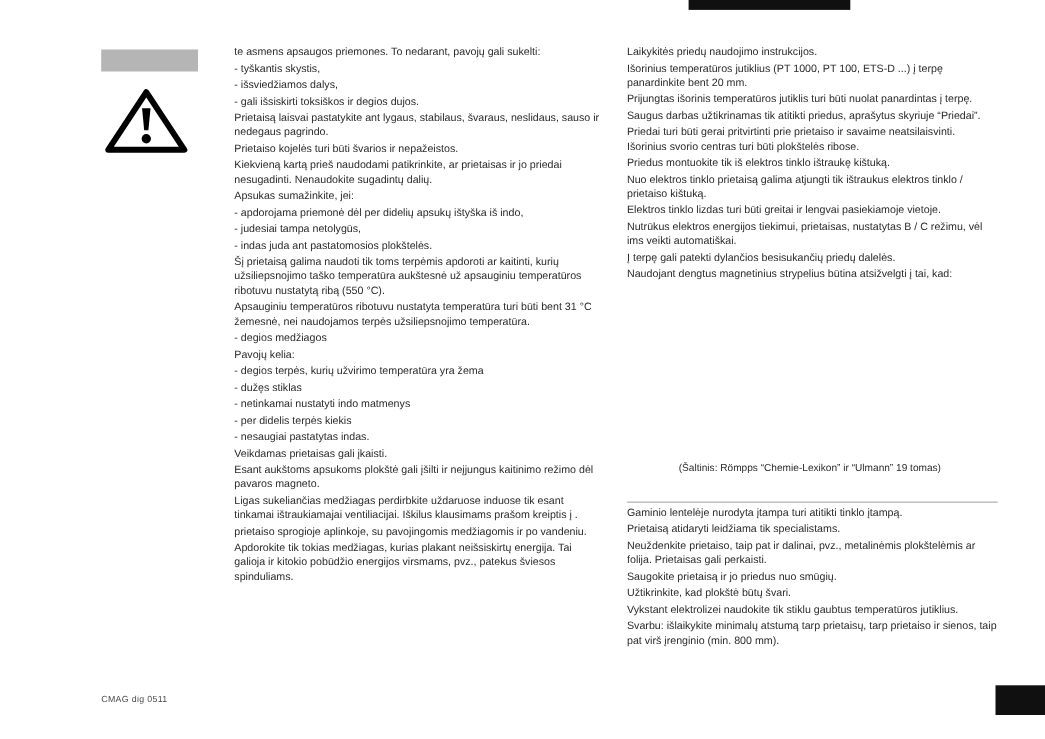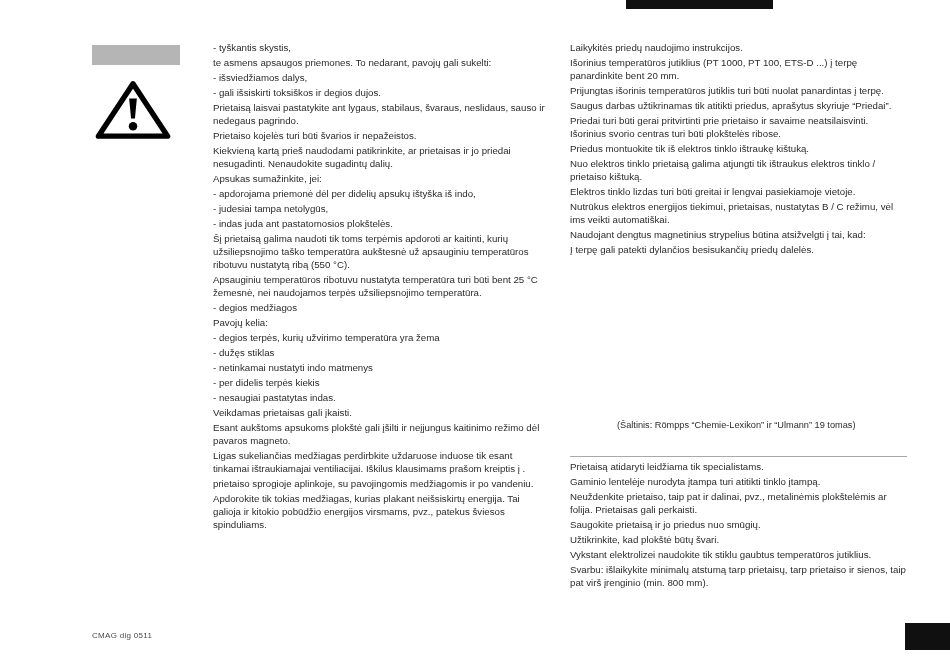--- a/index.html
+++ b/index.html
@@ -90,33 +90,33 @@
 
   <div class="warning-wrap">
     <svg width="78" height="60" viewBox="0 0 100 78" aria-hidden="true">
       <polygon points="50,5 95,73 5,73" fill="none" stroke="#000000" stroke-width="7" stroke-linejoin="round"></polygon>
       <path d="M45 24 L55 24 L52.5 50 L47.5 50 Z" fill="#000000"></path>
       <circle cx="50" cy="60" r="5.5" fill="#000000"></circle>
     </svg>
   </div>
 
   <div class="col col-left">
+      <p class="para">te asmens apsaugos priemones. To nedarant, pavojų gali sukelti:</p>
       <p class="para">- tyškantis skystis,</p>
-      <p class="para">te asmens apsaugos priemones. To nedarant, pavojų gali sukelti:</p>
       <p class="para">- išsviedžiamos dalys,</p>
       <p class="para">- gali išsiskirti toksiškos ir degios dujos.</p>
       <p class="para">Prietaisą laisvai pastatykite ant lygaus, stabilaus, švaraus, neslidaus, sauso ir nedegaus pagrindo.</p>
       <p class="para">Prietaiso kojelės turi būti švarios ir nepažeistos.</p>
       <p class="para">Kiekvieną kartą prieš naudodami patikrinkite, ar prietaisas ir jo priedai nesugadinti. Nenaudokite sugadintų dalių.</p>
       <p class="para">Apsukas sumažinkite, jei:</p>
       <p class="para">- apdorojama priemonė dėl per didelių apsukų ištyška iš indo,</p>
       <p class="para">- judesiai tampa netolygūs,</p>
       <p class="para">- indas juda ant pastatomosios plokštelės.</p>
       <p class="para">Šį prietaisą galima naudoti tik toms terpėmis apdoroti ar kaitinti, kurių užsiliepsnojimo taško temperatūra aukštesnė už apsauginiu temperatūros ribotuvu nustatytą ribą (550 °C).</p>
-      <p class="para">Apsauginiu temperatūros ribotuvu nustatyta temperatūra turi būti bent 25 °C žemesnė, nei naudojamos terpės užsiliepsnojimo temperatūra.</p>
+      <p class="para">Apsauginiu temperatūros ribotuvu nustatyta temperatūra turi būti bent 31 °C žemesnė, nei naudojamos terpės užsiliepsnojimo temperatūra.</p>
       <p class="para">- degios medžiagos</p>
       <p class="para">Pavojų kelia:</p>
       <p class="para">- degios terpės, kurių užvirimo temperatūra yra žema</p>
       <p class="para">- dužęs stiklas</p>
       <p class="para">- netinkamai nustatyti indo matmenys</p>
       <p class="para">- per didelis terpės kiekis</p>
       <p class="para">- nesaugiai pastatytas indas.</p>
       <p class="para">Veikdamas prietaisas gali įkaisti.</p>
       <p class="para">Esant aukštoms apsukoms plokštė gali įšilti ir neįjungus kaitinimo režimo dėl pavaros magneto.</p>
       <p class="para">Ligas sukeliančias medžiagas perdirbkite uždaruose induose tik esant tinkamai ištraukiamajai ventiliacijai. Iškilus klausimams prašom kreiptis į .</p>
@@ -127,31 +127,31 @@
   <div class="col col-right">
       <p class="para">Laikykitės priedų naudojimo instrukcijos.</p>
       <p class="para">Išorinius temperatūros jutiklius (PT 1000, PT 100, ETS-D ...) į terpę panardinkite bent 20 mm.</p>
       <p class="para">Prijungtas išorinis temperatūros jutiklis turi būti nuolat panardintas į terpę.</p>
       <p class="para">Saugus darbas užtikrinamas tik atitikti priedus, aprašytus skyriuje “Priedai”.</p>
       <p class="para">Priedai turi būti gerai pritvirtinti prie prietaiso ir savaime neatsilaisvinti. Išorinius svorio centras turi būti plokštelės ribose.</p>
       <p class="para">Priedus montuokite tik iš elektros tinklo ištraukę kištuką.</p>
       <p class="para">Nuo elektros tinklo prietaisą galima atjungti tik ištraukus elektros tinklo / prietaiso kištuką.</p>
       <p class="para">Elektros tinklo lizdas turi būti greitai ir lengvai pasiekiamoje vietoje.</p>
       <p class="para">Nutrūkus elektros energijos tiekimui, prietaisas, nustatytas B / C režimu, vėl ims veikti automatiškai.</p>
+      <p class="para">Į terpę gali patekti dylančios besisukančių priedų dalelės.</p>
       <p class="para">Naudojant dengtus magnetinius strypelius būtina atsižvelgti į tai, kad:</p>
-      <p class="para">Į terpę gali patekti dylančios besisukančių priedų dalelės.</p>
     </div>
 
   <div class="source-note">(Šaltinis: Römpps “Chemie-Lexikon” ir “Ulmann” 19 tomas)</div>
 
   <div class="section-divider"></div>
 
   <div class="col col-right-bottom">
+      <p class="para">Gaminio lentelėje nurodyta įtampa turi atitikti tinklo įtampą.</p>
       <p class="para">Prietaisą atidaryti leidžiama tik specialistams.</p>
-      <p class="para">Gaminio lentelėje nurodyta įtampa turi atitikti tinklo įtampą.</p>
       <p class="para">Neuždenkite prietaiso, taip pat ir dalinai, pvz., metalinėmis plokštelėmis ar folija. Prietaisas gali perkaisti.</p>
       <p class="para">Saugokite prietaisą ir jo priedus nuo smūgių.</p>
       <p class="para">Užtikrinkite, kad plokštė būtų švari.</p>
       <p class="para">Vykstant elektrolizei naudokite tik stiklu gaubtus temperatūros jutiklius.</p>
       <p class="para">Svarbu: išlaikykite minimalų atstumą tarp prietaisų, tarp prietaiso ir sienos, taip pat virš įrenginio (min. 800 mm).</p>
     </div>
 
 
   <div class="footer-code">CMAG dig 0511</div>
 

